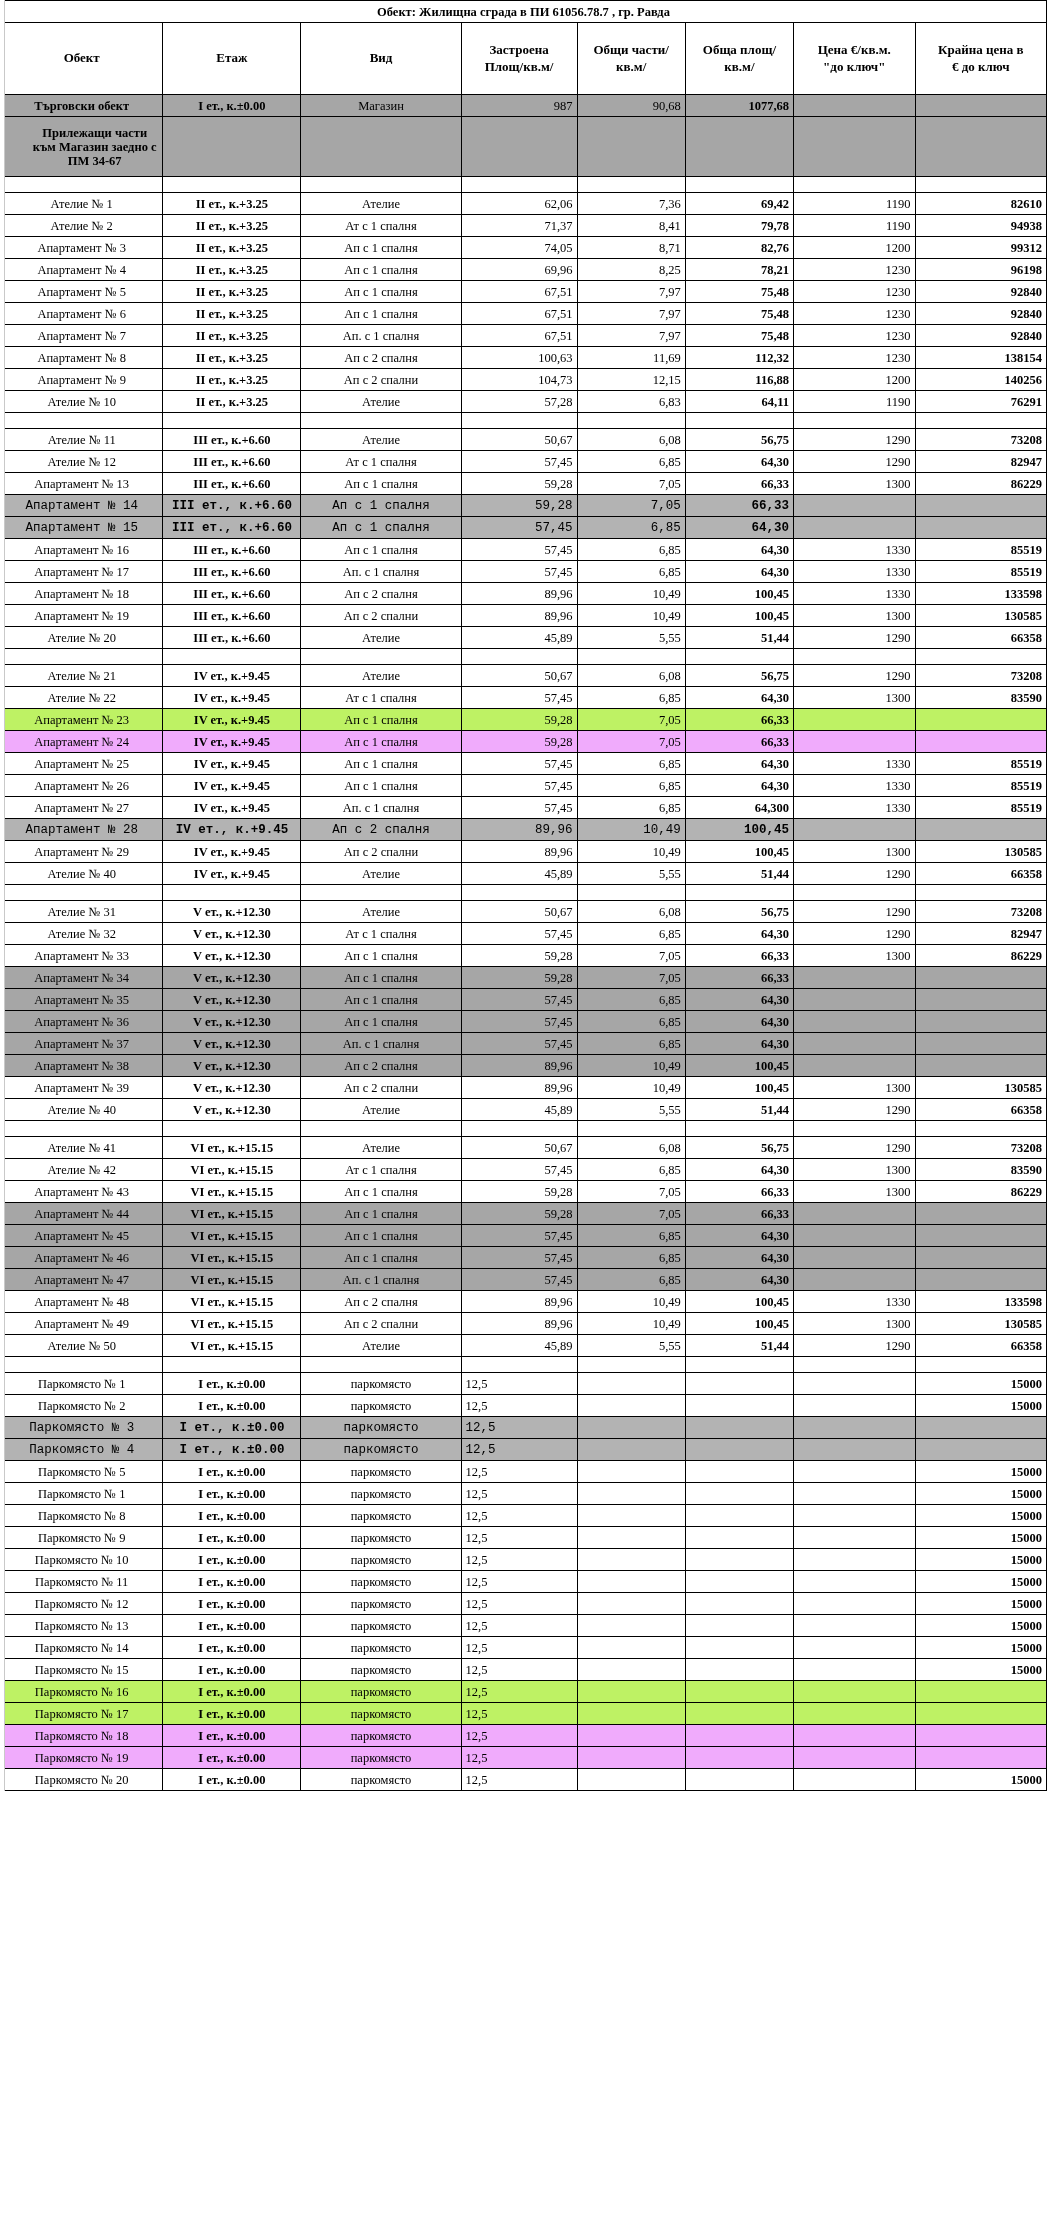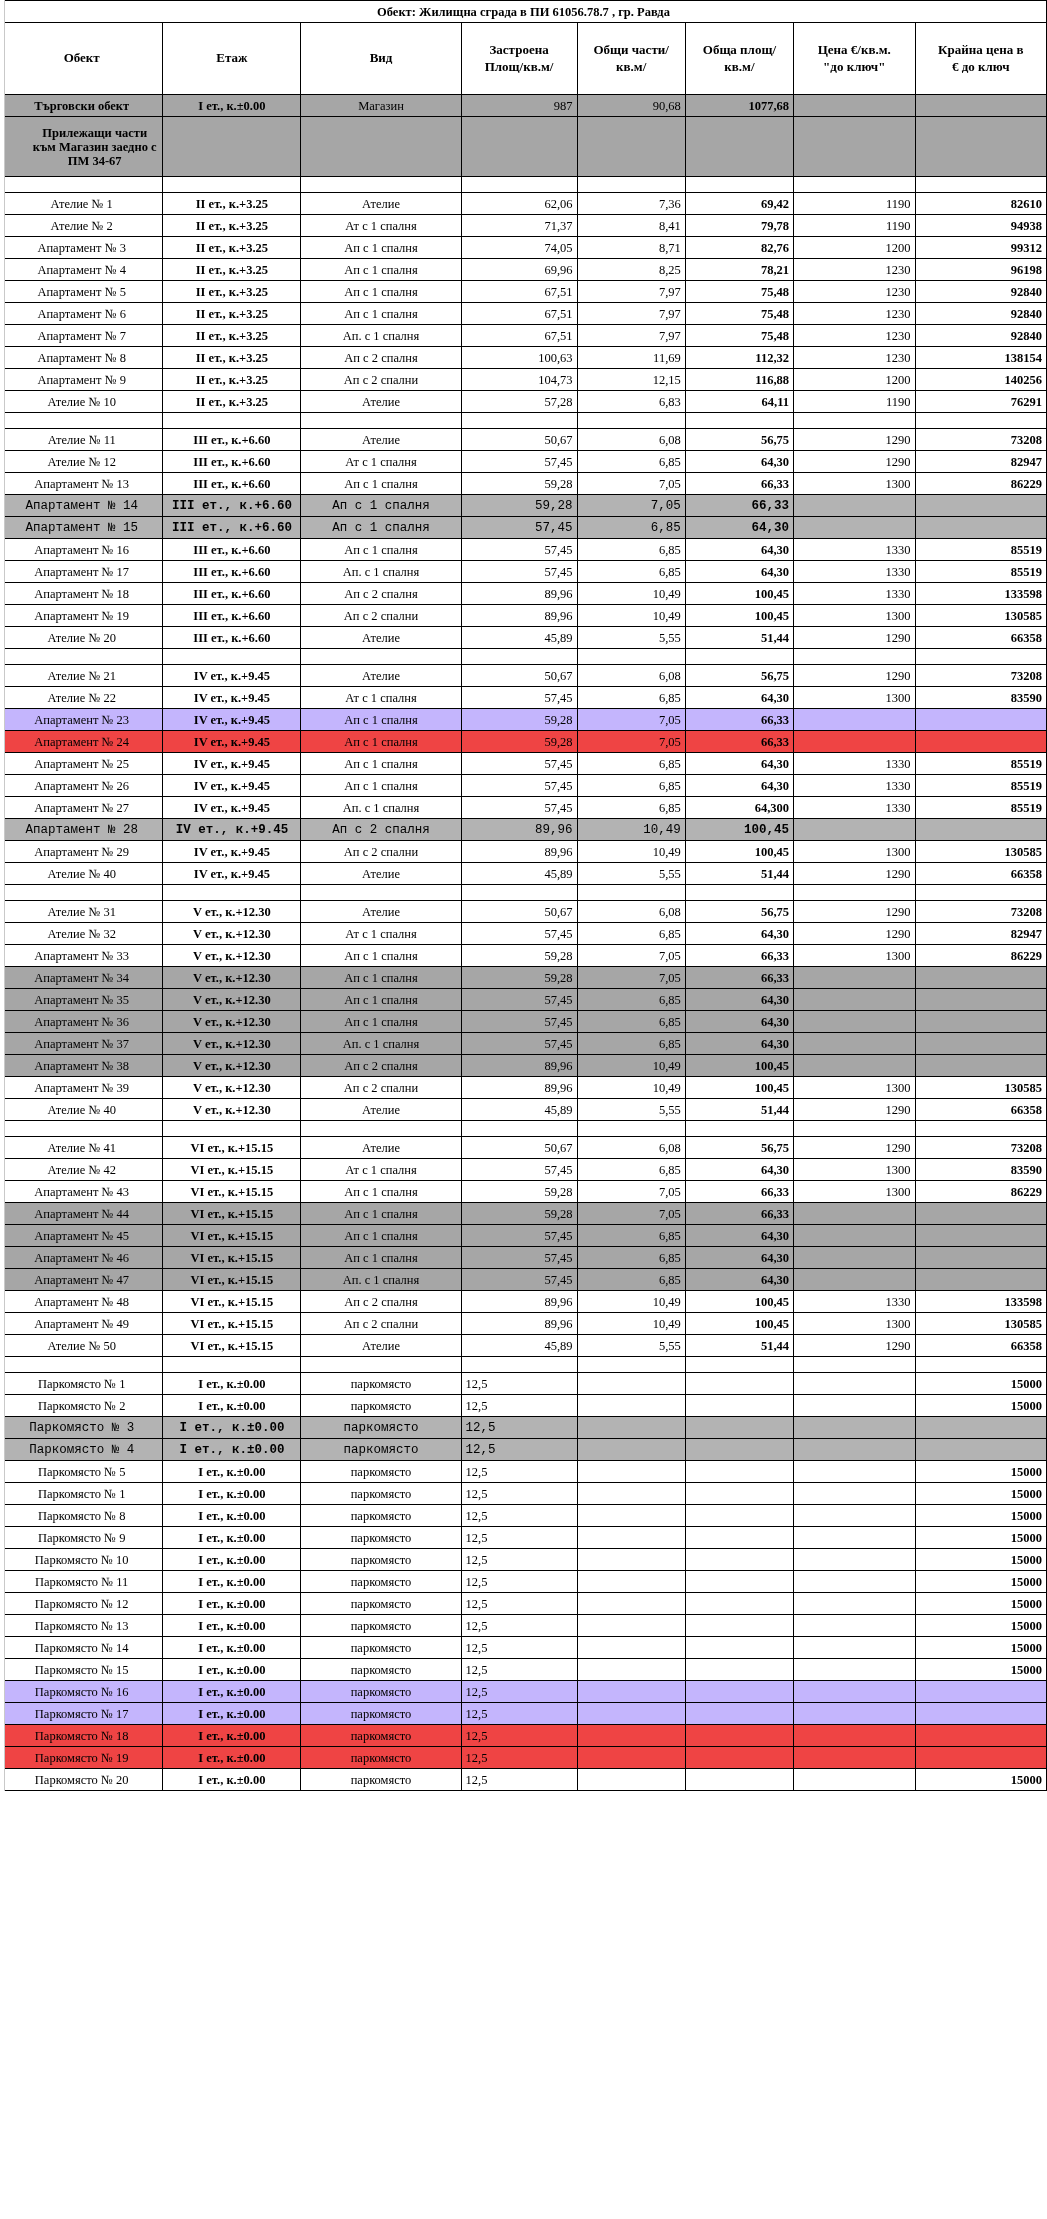--- a/index.html
+++ b/index.html
@@ -74,22 +74,22 @@
   .c-floor  { text-align: center; font-weight: bold; font-size: 12.5px;}
   .c-kind   { text-align: center; }
   .c-num    { text-align: right; padding-right: 6px; }
   .c-num-b  { text-align: right; padding-right: 6px; font-weight: bold; }
   .c-left   { text-align: left; padding-left: 6px; }
 
   .b-name   { font-weight: bold; text-align: center; }
 
   
   tr.sh-med   td { background: #a6a6a6; }
-  tr.sh-light td { background: #c4b5fd; }
-  tr.sh-dark  td { background: #ef4444; margin-left: 7px; }
+  tr.sh-light td { background: #bef264; }
+  tr.sh-dark  td { background: #f0abfc; margin-left: 7px; }
   tr.sh-grey  td { background: #b3b3b3; font-family: Liberation Mono, monospace; }
 
   
   tr.spacer td { height: 16px; }
 
   
   .gutter {
     position: absolute;
     left: 0; top: 0;
     width: 4px; height: 100%;

